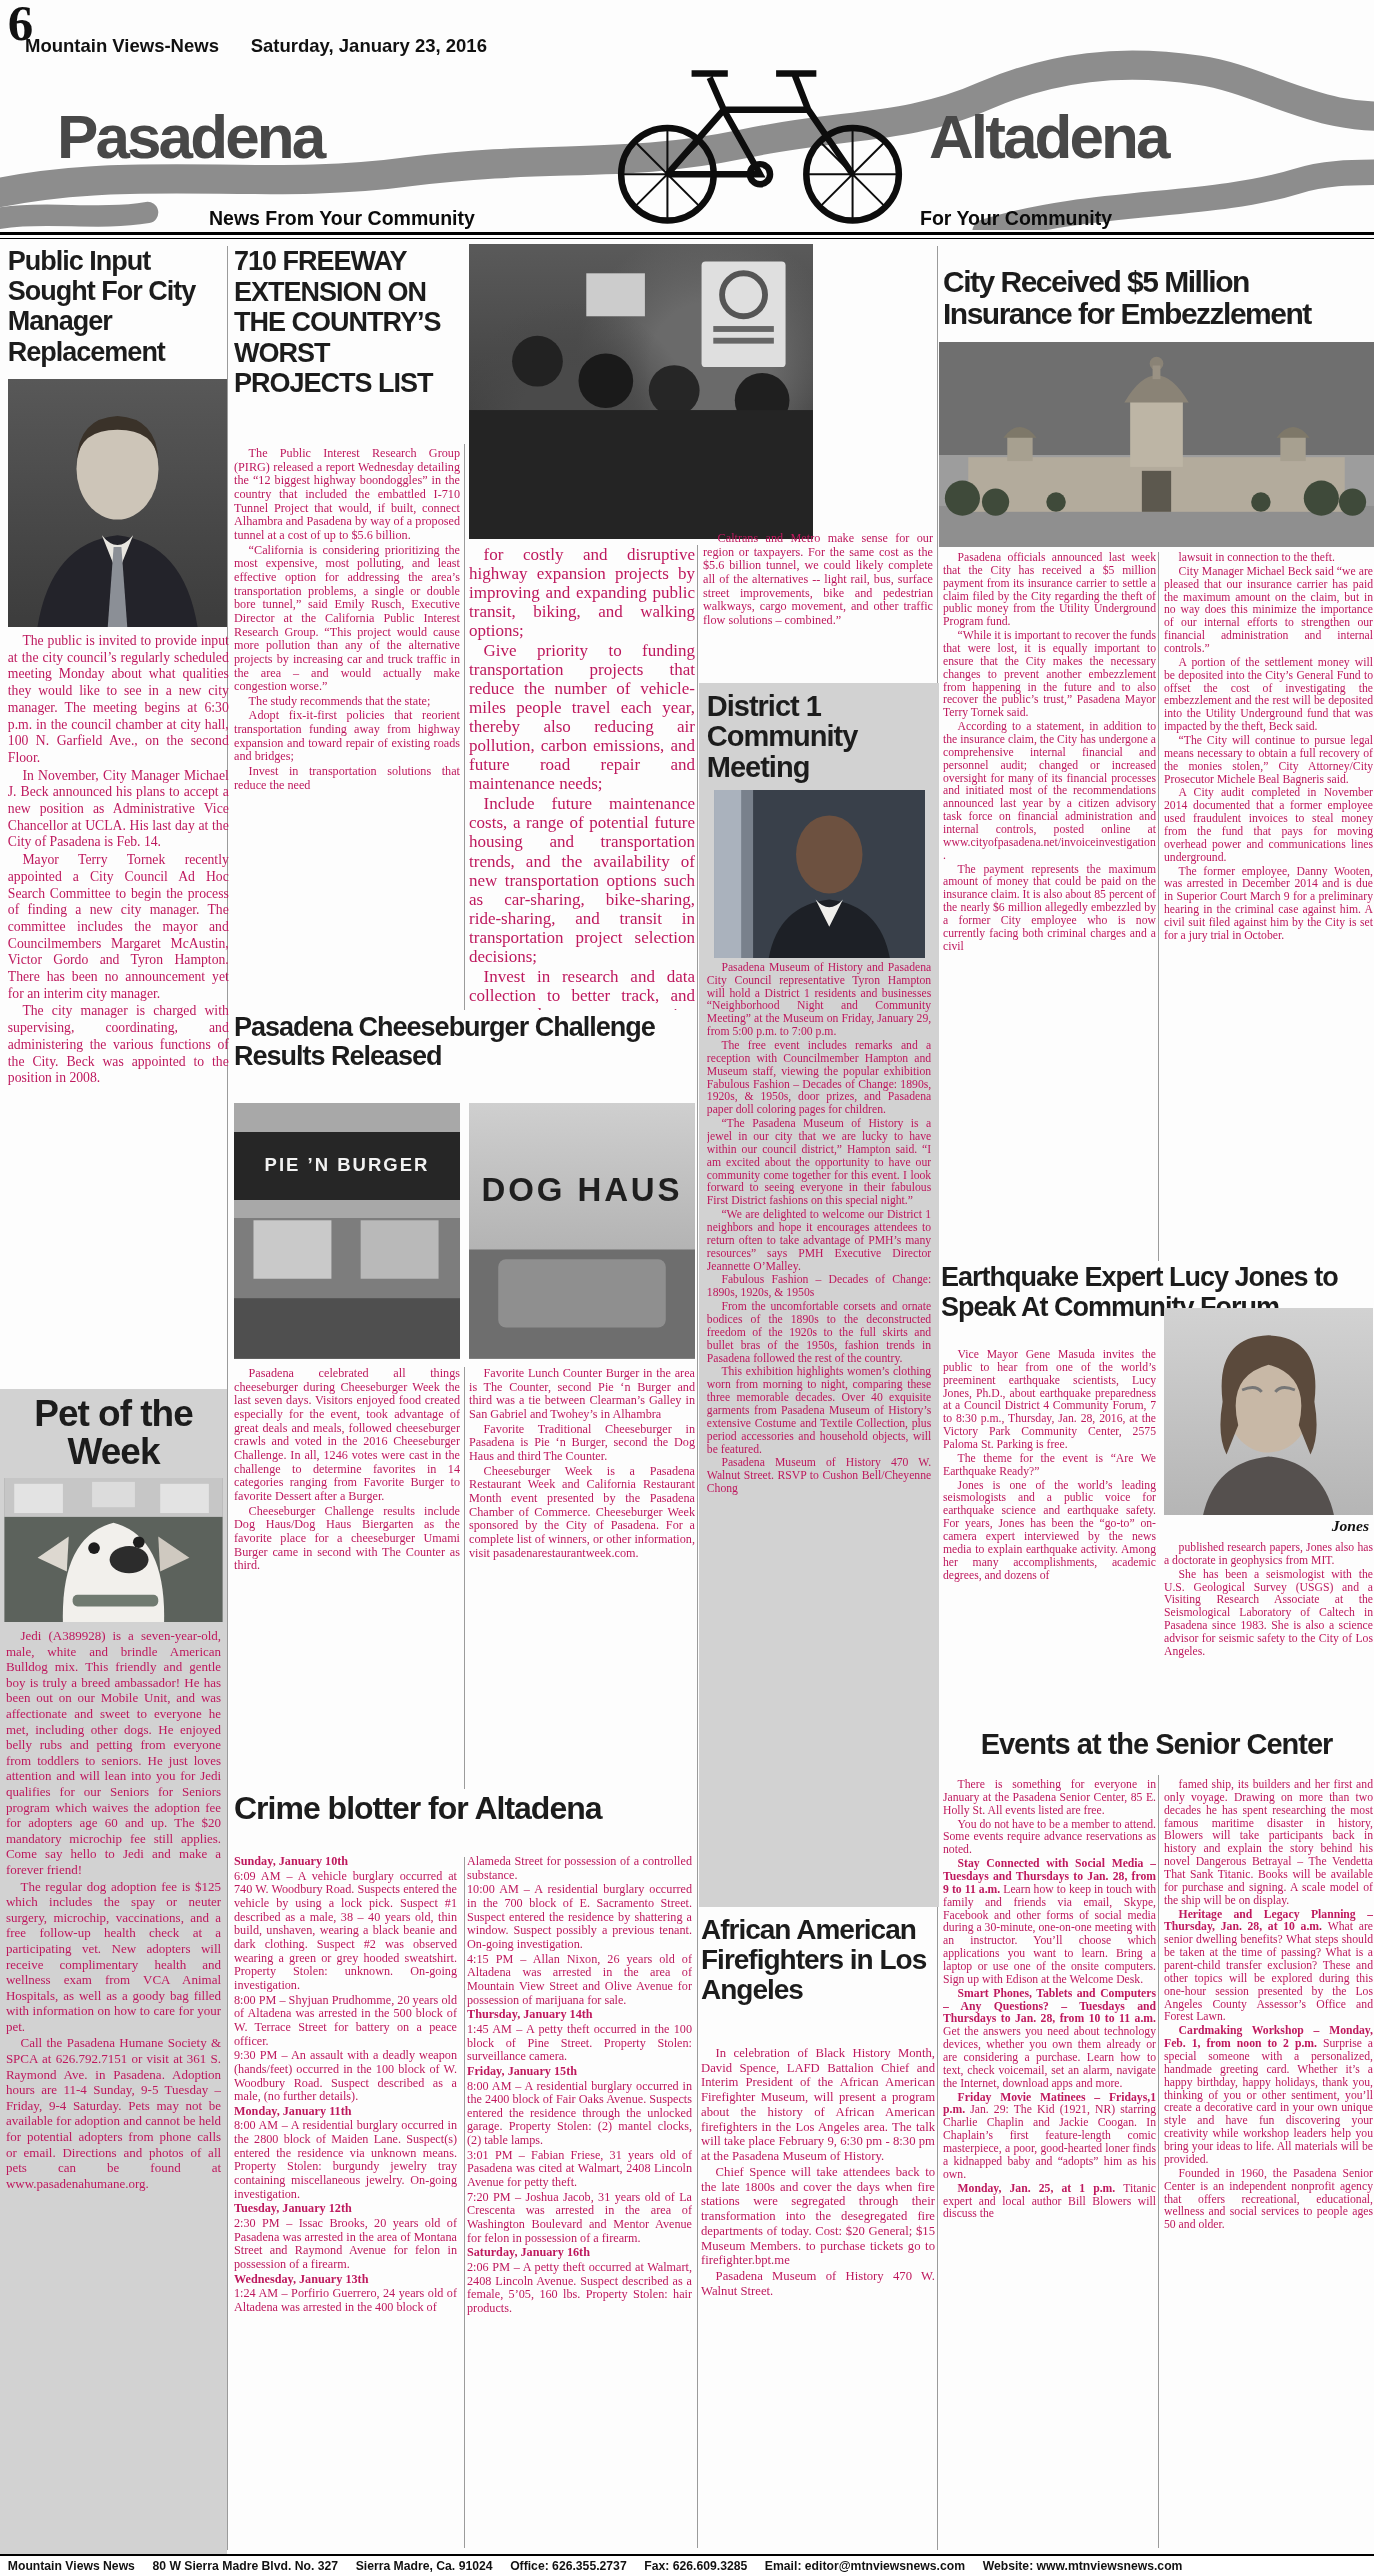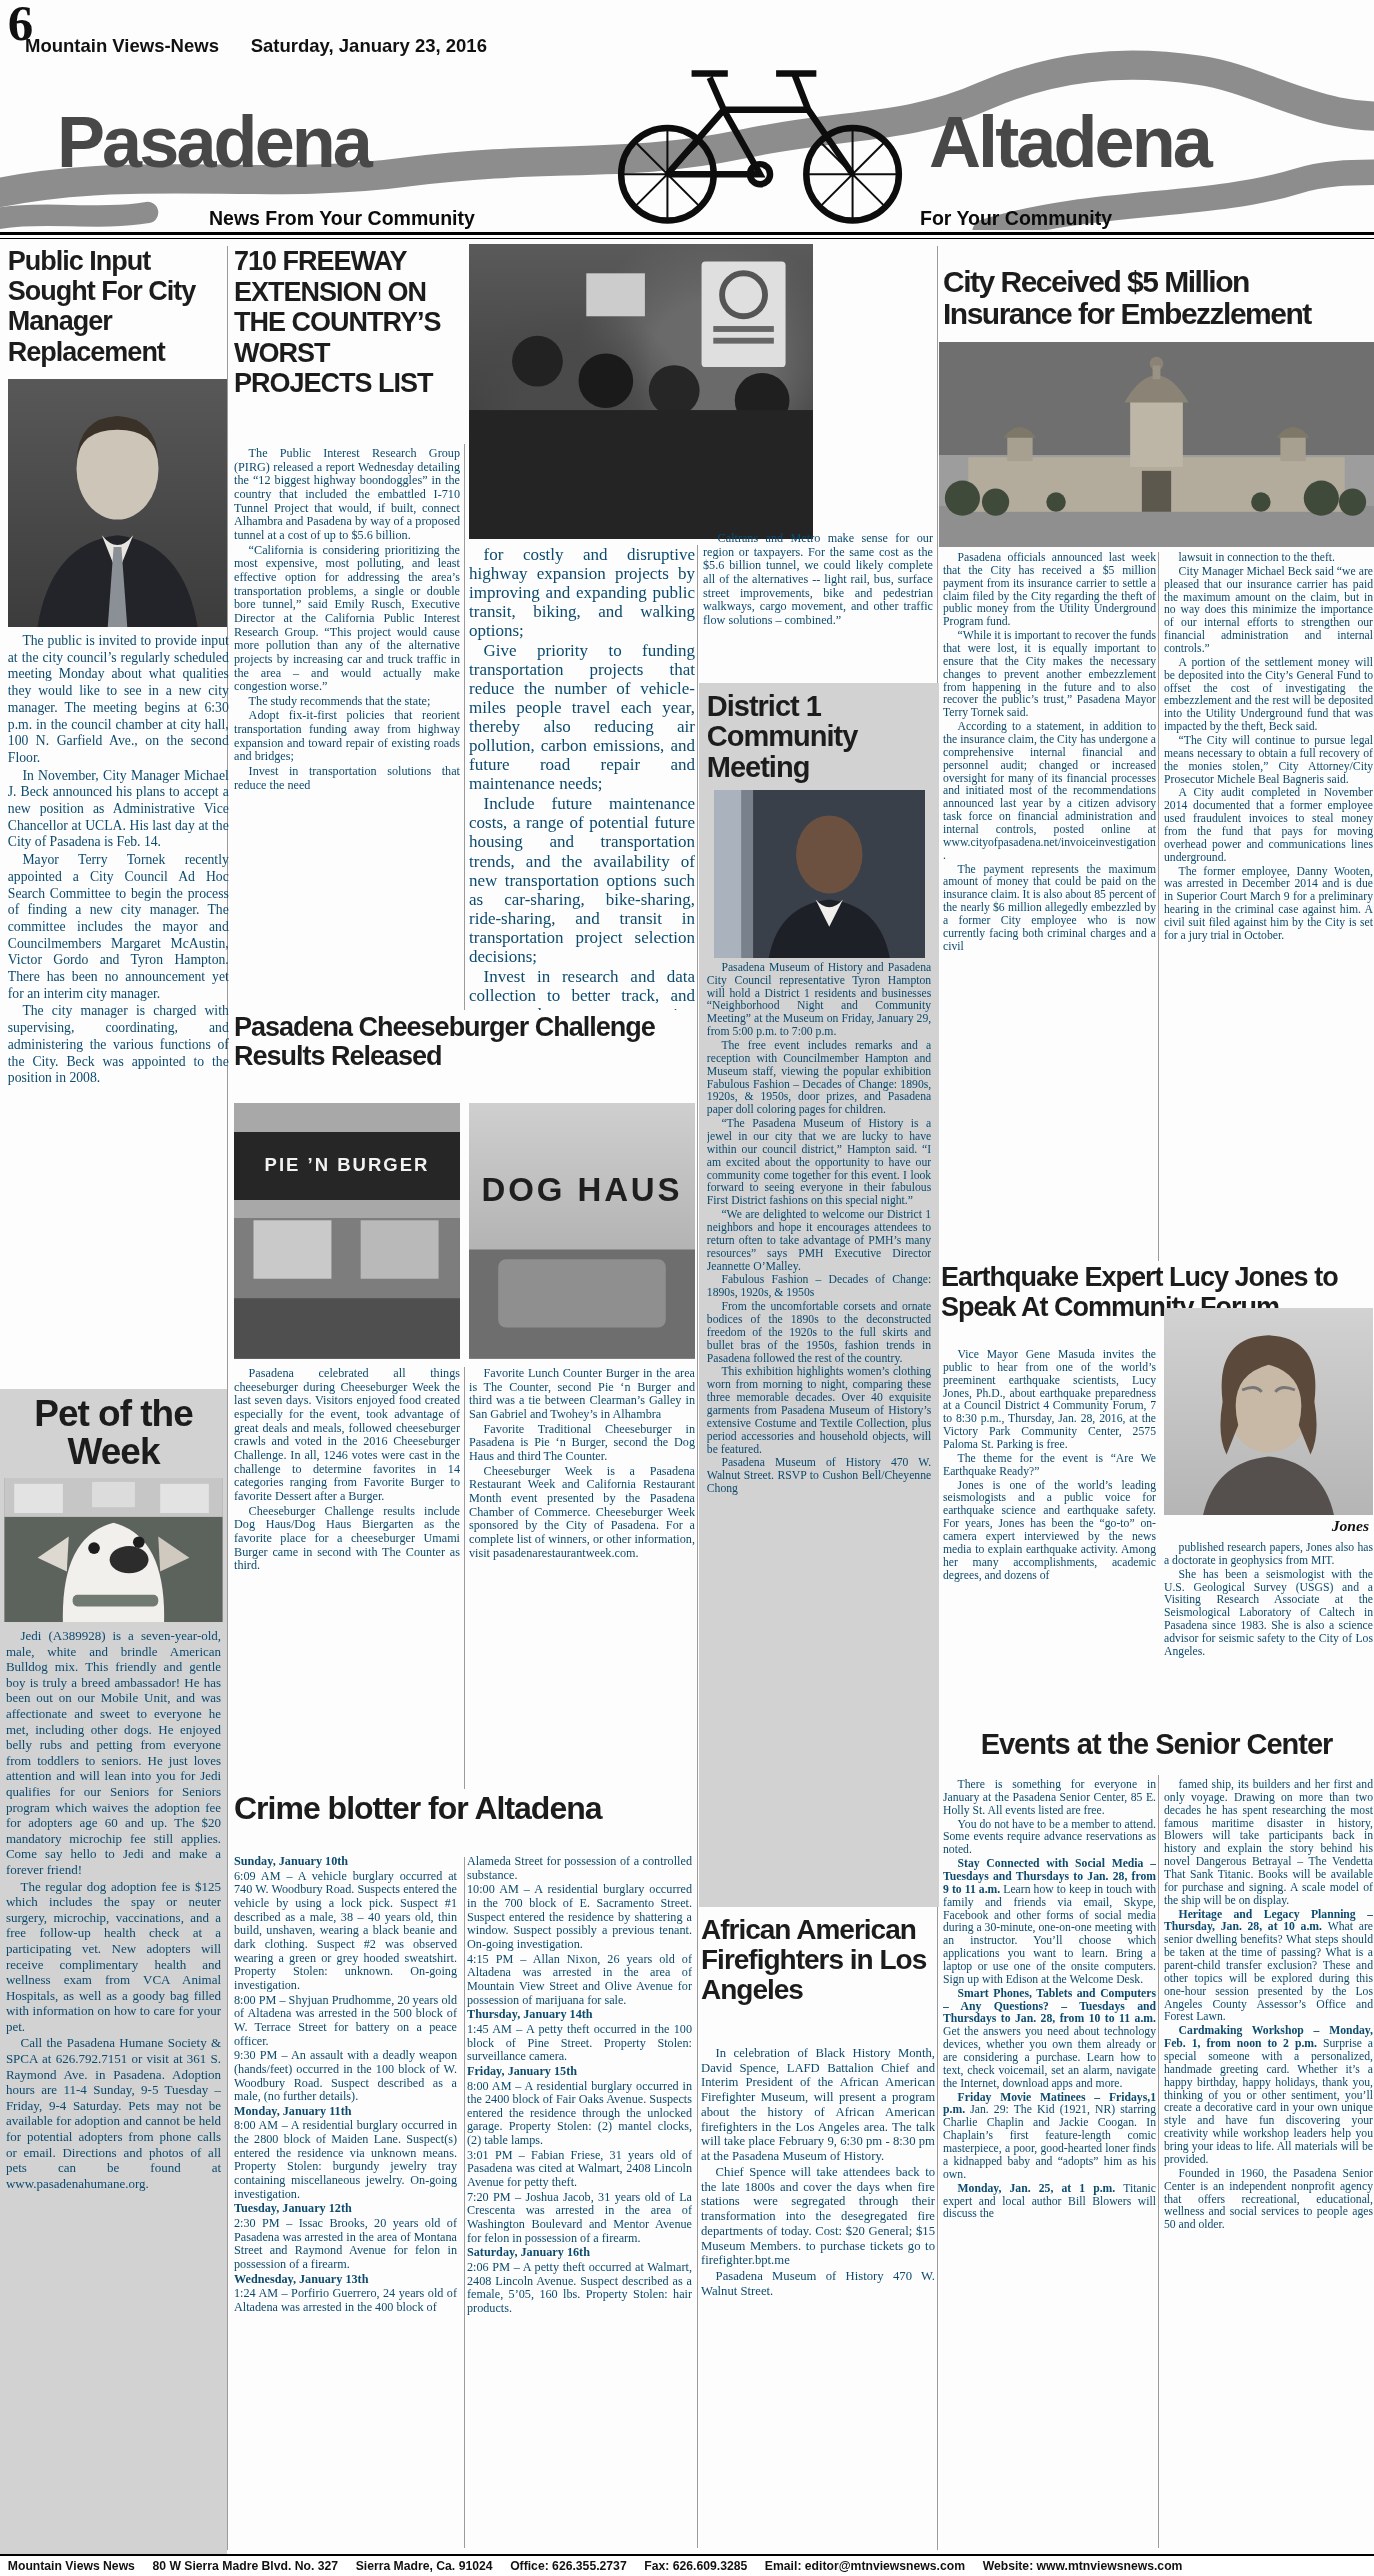--- a/index.html
+++ b/index.html
@@ -2,29 +2,29 @@
 <html><head>
 <meta charset="utf-8">
 <style>
   html,body{margin:0;padding:0;background:#e8e8e8;}
   .page{position:relative;width:1374px;height:2576px;background:#fdfdfd;margin:0 auto;overflow:hidden;
         font-family:"Liberation Sans",sans-serif;color:#111;}
   .abs{position:absolute;}
   
   .hl{font-family:"Liberation Sans",sans-serif;font-weight:bold;color:#1c1c1c;line-height:1.04;letter-spacing:-1px;}
   
-  .bt{font-family:"Liberation Serif",serif;color:#0c4a6e;text-align:justify;overflow:hidden;}
+  .bt{font-family:"Liberation Serif",serif;color:#be185d;text-align:justify;overflow:hidden;}
   .bt p{margin:0 0 1px 0;text-indent:14.6px;}
   .bt.noind p{text-indent:0;}
   .bt p.day-head{text-indent:0;font-family:"Liberation Serif",serif;}
   .vrule{position:absolute;width:1px;background:#9b9b9b;}
   .photo{position:absolute;overflow:hidden;background:#888;}
   .graybox{background:#d2d2d2;}
   .mast-title{position:absolute;font-family:"Liberation Sans",sans-serif;font-weight:bold;color:#484848;
-              letter-spacing:-2.9px;font-size:72px;line-height:1;}
+              letter-spacing:-2.9px;font-size:62px;line-height:1;}
   .tagline{position:absolute;font-weight:bold;font-size:19.5px;color:#0b0b0b;letter-spacing:0;}
   .toprule{position:absolute;left:0;width:1374px;background:#000;}
   .footer{position:absolute;left:0;top:2554px;width:1374px;height:22.5px;border-top:2px solid #000;
           background:#fff;font-size:12.2px;font-weight:bold;display:flex;align-items:center;gap:17.6px;
           padding-left:7.8px;box-sizing:border-box;white-space:nowrap;}
   .footer .it{}
   .capt{font-family:"Liberation Serif",serif;font-style:italic;font-weight:bold;text-align:right;font-size:15.6px;}
   .signtext{position:absolute;width:100%;text-align:center;font-weight:bold;color:#f2f2f2;letter-spacing:2px;}
 </style>
 </head>

